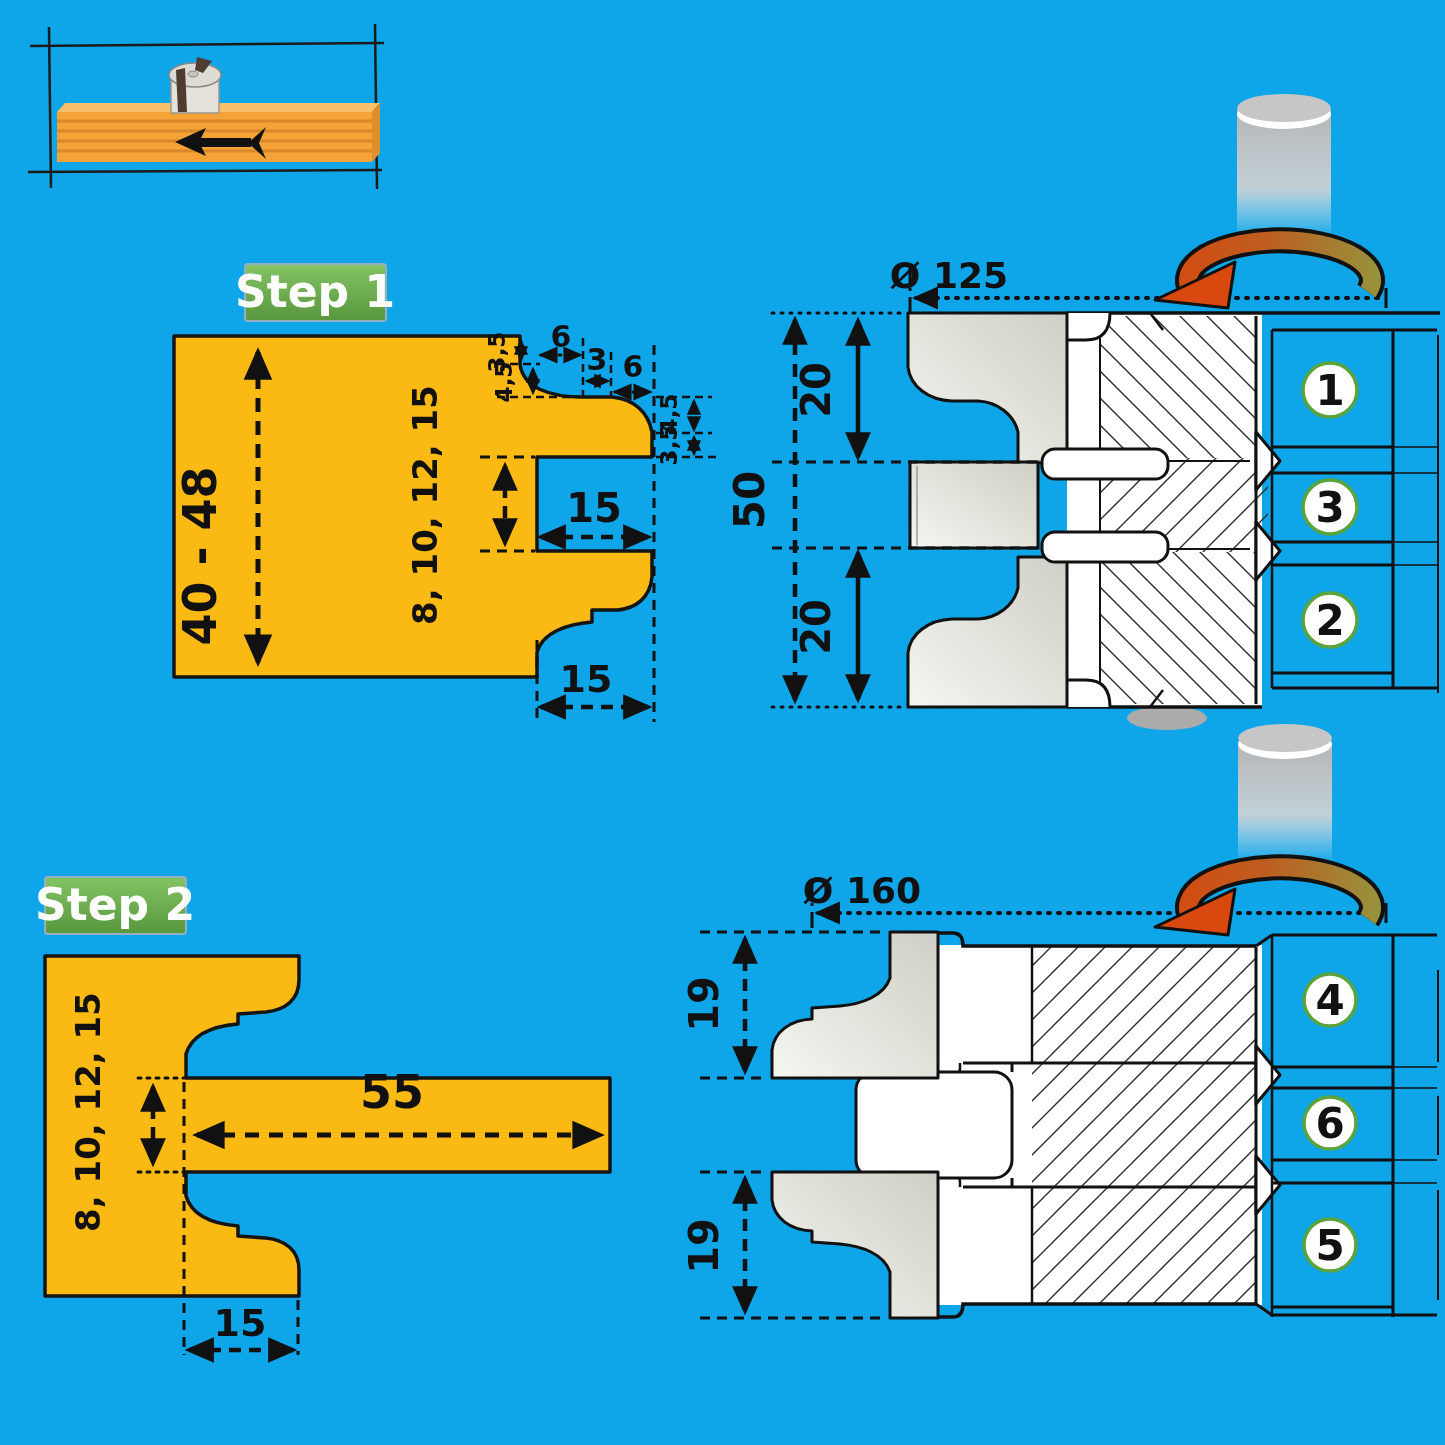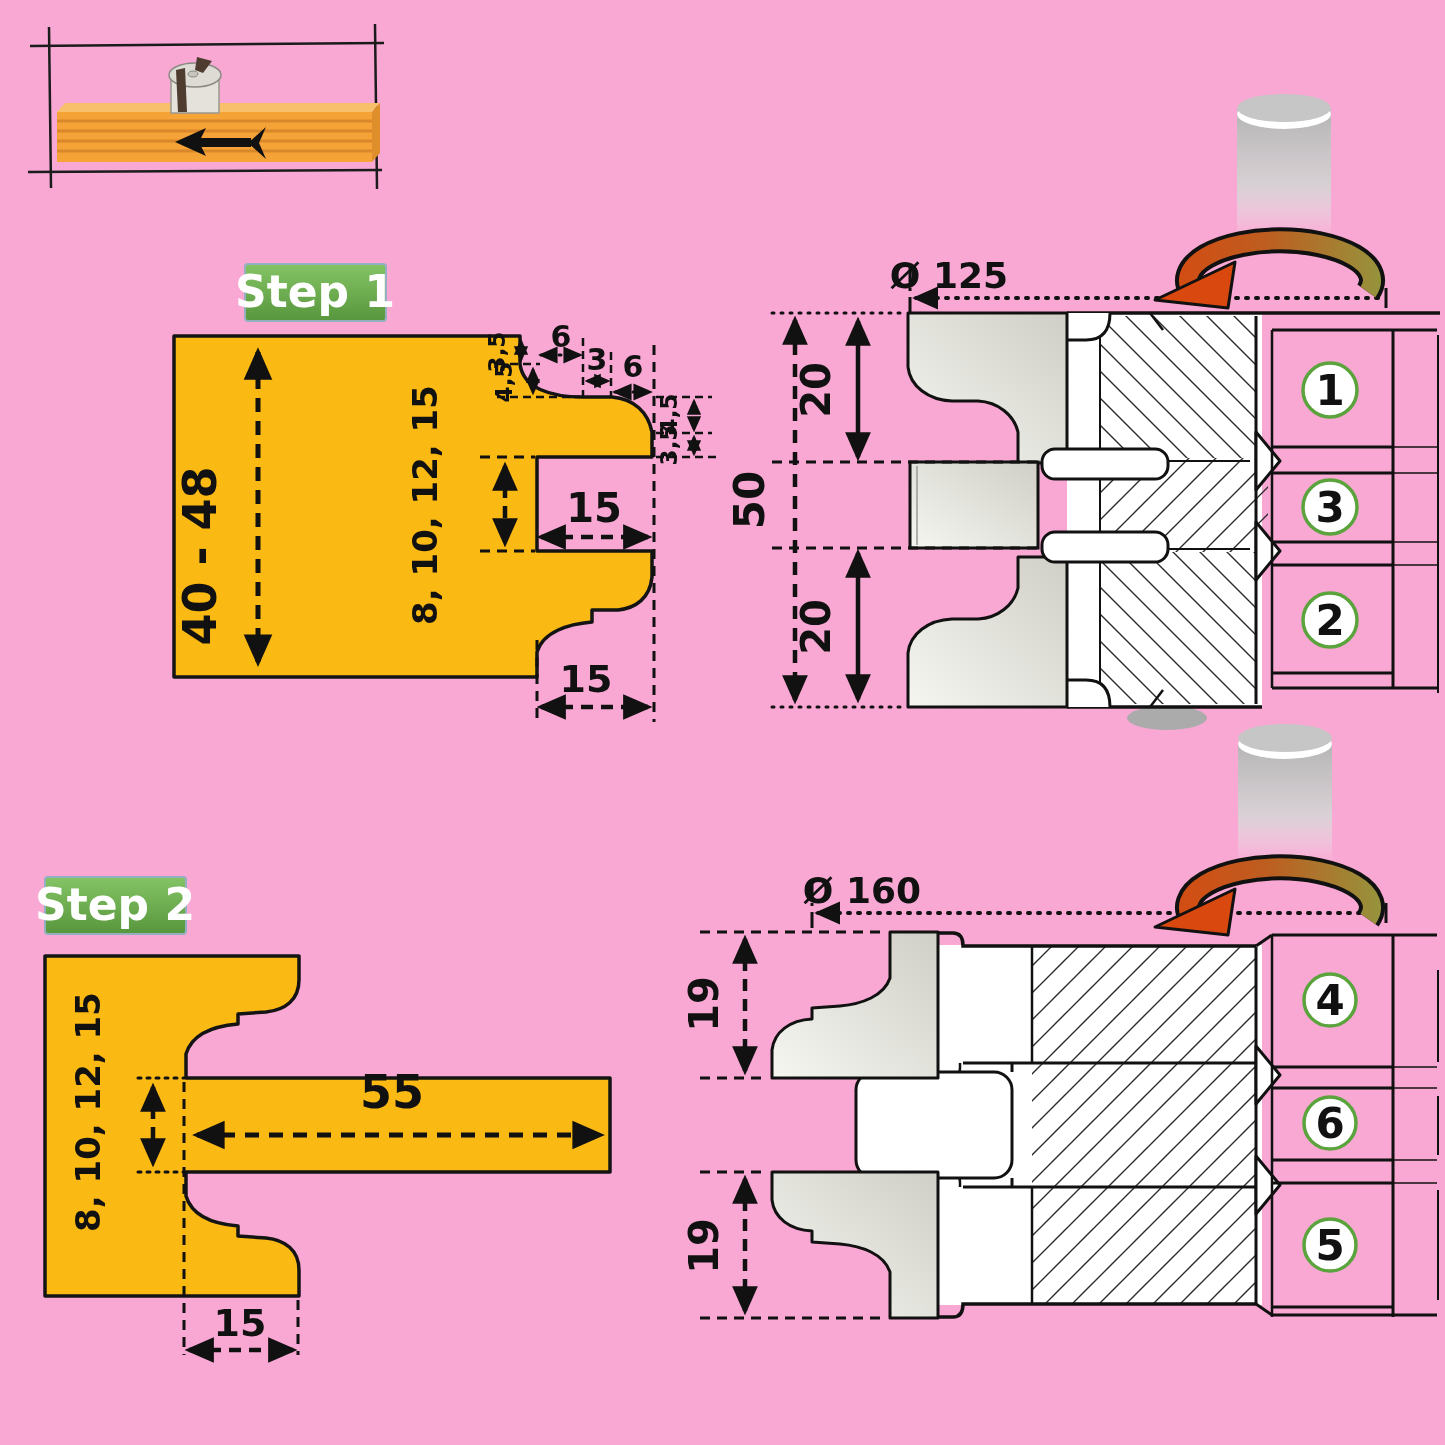--- a/index.html
+++ b/index.html
@@ -1,16 +1,16 @@
 <!DOCTYPE html>
 <html><head>
 <meta charset="utf-8">
 <style>
   html,body{margin:0;padding:0;background:#fff;}
-  .stage{width:1445px;height:1445px;position:relative;background:#f9a8d4;overflow:hidden;}
+  .stage{width:1445px;height:1445px;position:relative;background:#0ea5e9;overflow:hidden;}
   svg{display:block;}
   text{font-family:"DejaVu Sans","Liberation Sans",sans-serif;font-weight:700;fill:#111;}
   .t46{font-size:46px;} .t44{font-size:44px;} .t42{font-size:42px;} .t40{font-size:40px;}
   .t38{font-size:38px;} .t36{font-size:36px;} .t34{font-size:34px;} .t30{font-size:30px;} .t23{font-size:23px;}
   .lblTxt{fill:#ffffff;}
   .outl{stroke:#111;fill:none;}
 </style>
 </head>
 <body>
 

